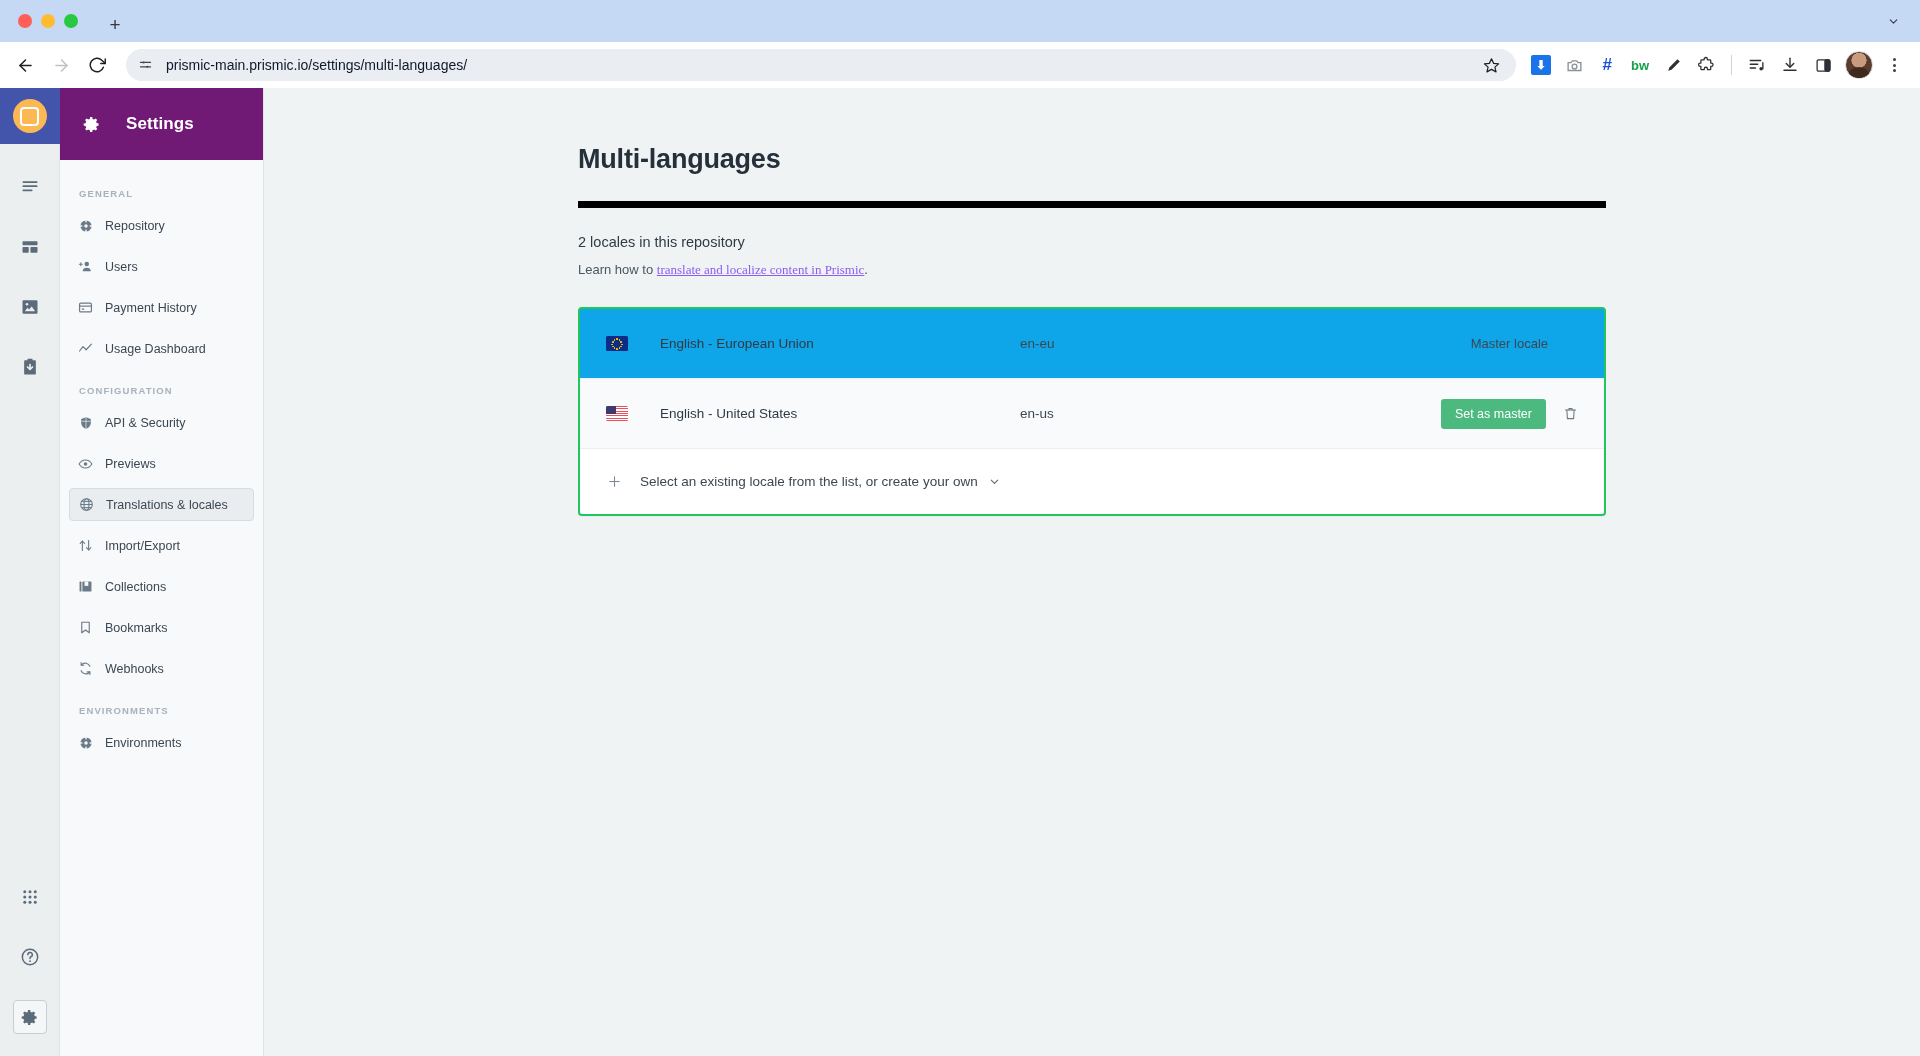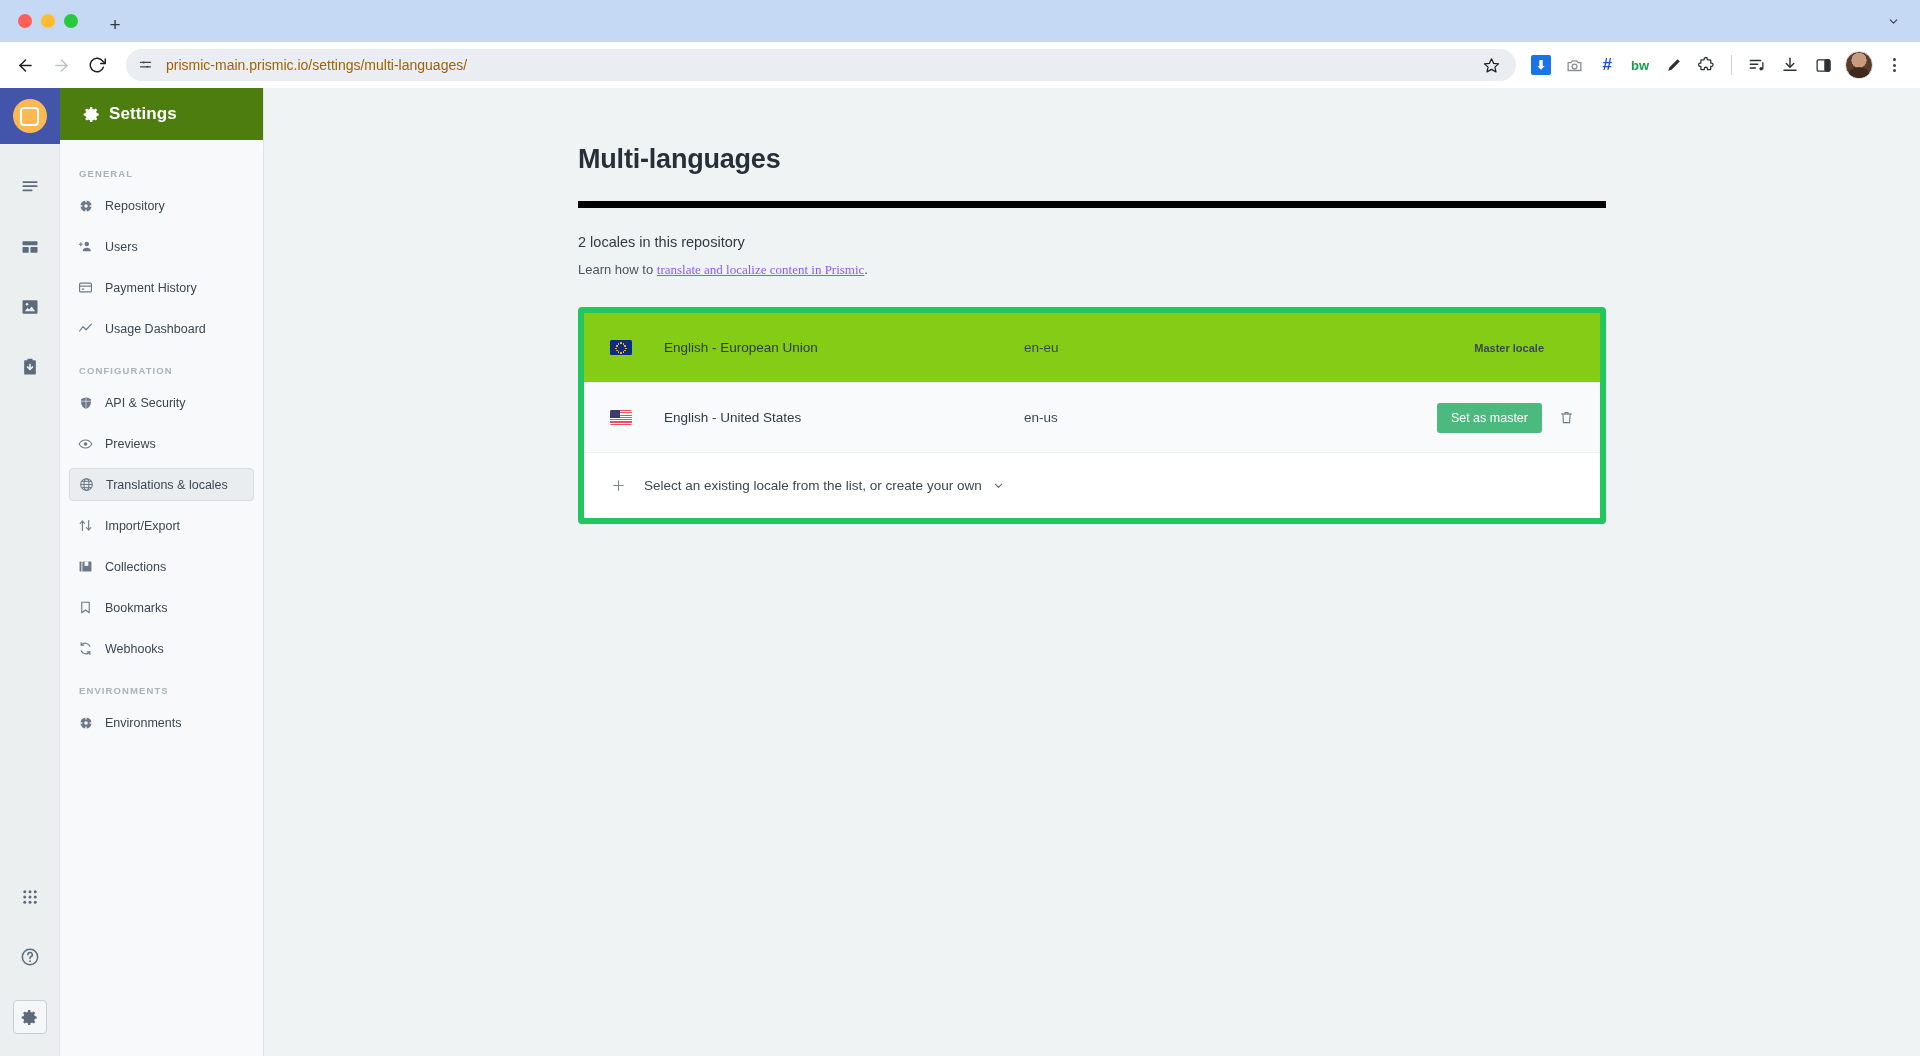--- a/index.html
+++ b/index.html
@@ -104,21 +104,21 @@
   }
   .omni-icon {
     width: 26px; height: 26px; flex: 0 0 26px;
     border-radius: 50%;
     display: flex; align-items: center; justify-content: center;
     color: #444746;
   }
   .omni-url {
     flex: 1;
     font-size: 14px;
-    color: #a16207;
+    color: #0f172a;
     white-space: nowrap; overflow: hidden; text-overflow: ellipsis;
   }
   .omni-star {
     width: 26px; height: 26px; flex: 0 0 26px;
     display: flex; align-items: center; justify-content: center;
     color: #1f1f1f;
   }
 
   .ext-row { display: flex; align-items: center; gap: 3px; }
   .ext {
@@ -187,24 +187,24 @@
   .rail-ico.selected { border: 1px solid #c8ced4; background: #f4f6f7; }
 
   
   .sidebar {
     width: 204px; flex: 0 0 204px;
     background: #f7f9fa;
     border-right: 1px solid #dfe3e5;
     display: flex; flex-direction: column;
   }
   .sidebar-head {
-    height: 52px;
-    background: #4d7c0f;
+    height: 72px;
+    background: #701a75;
     display: flex; align-items: center;
-    gap: 8px;
+    gap: 25px;
     padding-left: 22px;
     color: #ffffff;
   }
   .sidebar-head-title { font-size: 17px; font-weight: 600; letter-spacing: .1px; }
   .sidebar-body { padding: 28px 0 0 0; }
   .group-label {
     font-size: 9.5px;
     letter-spacing: 1.1px;
     color: #a9b2bb;
     font-weight: 600;
@@ -237,22 +237,22 @@
     padding-bottom: 26px;
     border-bottom: 7px solid #000000;
   }
   .summary { padding-top: 26px; }
   .summary-count { font-size: 14.5px; color: #2f3a45; margin-bottom: 12px; }
   .summary-learn { font-size: 13px; color: #4a5663; }
   .summary-learn a { color: #8b5cf6; text-decoration: underline; font-family: Liberation Serif, serif; }
 
   .locale-card {
     margin-top: 29px;
-    background: #84cc16;
-    border: 6px solid #22c55e;
+    background: #0ea5e9;
+    border: 2px solid #22c55e;
     border-radius: 4px;
     overflow: hidden;
     box-shadow: 0 1px 1px rgba(20,40,60,.035);
   }
   .locale-row {
     display: flex; align-items: center;
     height: 70px;
     padding: 0 24px 0 26px;
     border-bottom: 1px solid #eceff1;
   }
@@ -271,21 +271,21 @@
   .flag-us .stripes { position: absolute; inset: 0;
     background: repeating-linear-gradient(to bottom,
       #e8505b 0 1.15px, #ffffff 1.15px 2.3px); }
   .flag-us .canton {
     position: absolute; left: 0; top: 0; width: 9.5px; height: 8.1px; background: #3c3b6e;
   }
 
   .locale-name { flex: 0 0 360px; margin-left: 32px; font-size: 13.5px; color: #2f3a45; }
   .locale-code { flex: 0 0 320px; font-size: 13.5px; color: #3c4753; }
   .locale-action { flex: 1; display: flex; align-items: center; justify-content: flex-end; gap: 14px; }
-  .master-tag { font-size: 11px; color: #3c4753; padding-right: 32px; font-weight: bold; }
+  .master-tag { font-size: 13px; color: #3c4753; padding-right: 32px; }
   .btn-master {
     background: #4cb97e;
     color: #ffffff;
     font-size: 12.5px;
     border: none;
     border-radius: 3px;
     height: 30px;
     padding: 0 14px;
     font-family: inherit;
   }

